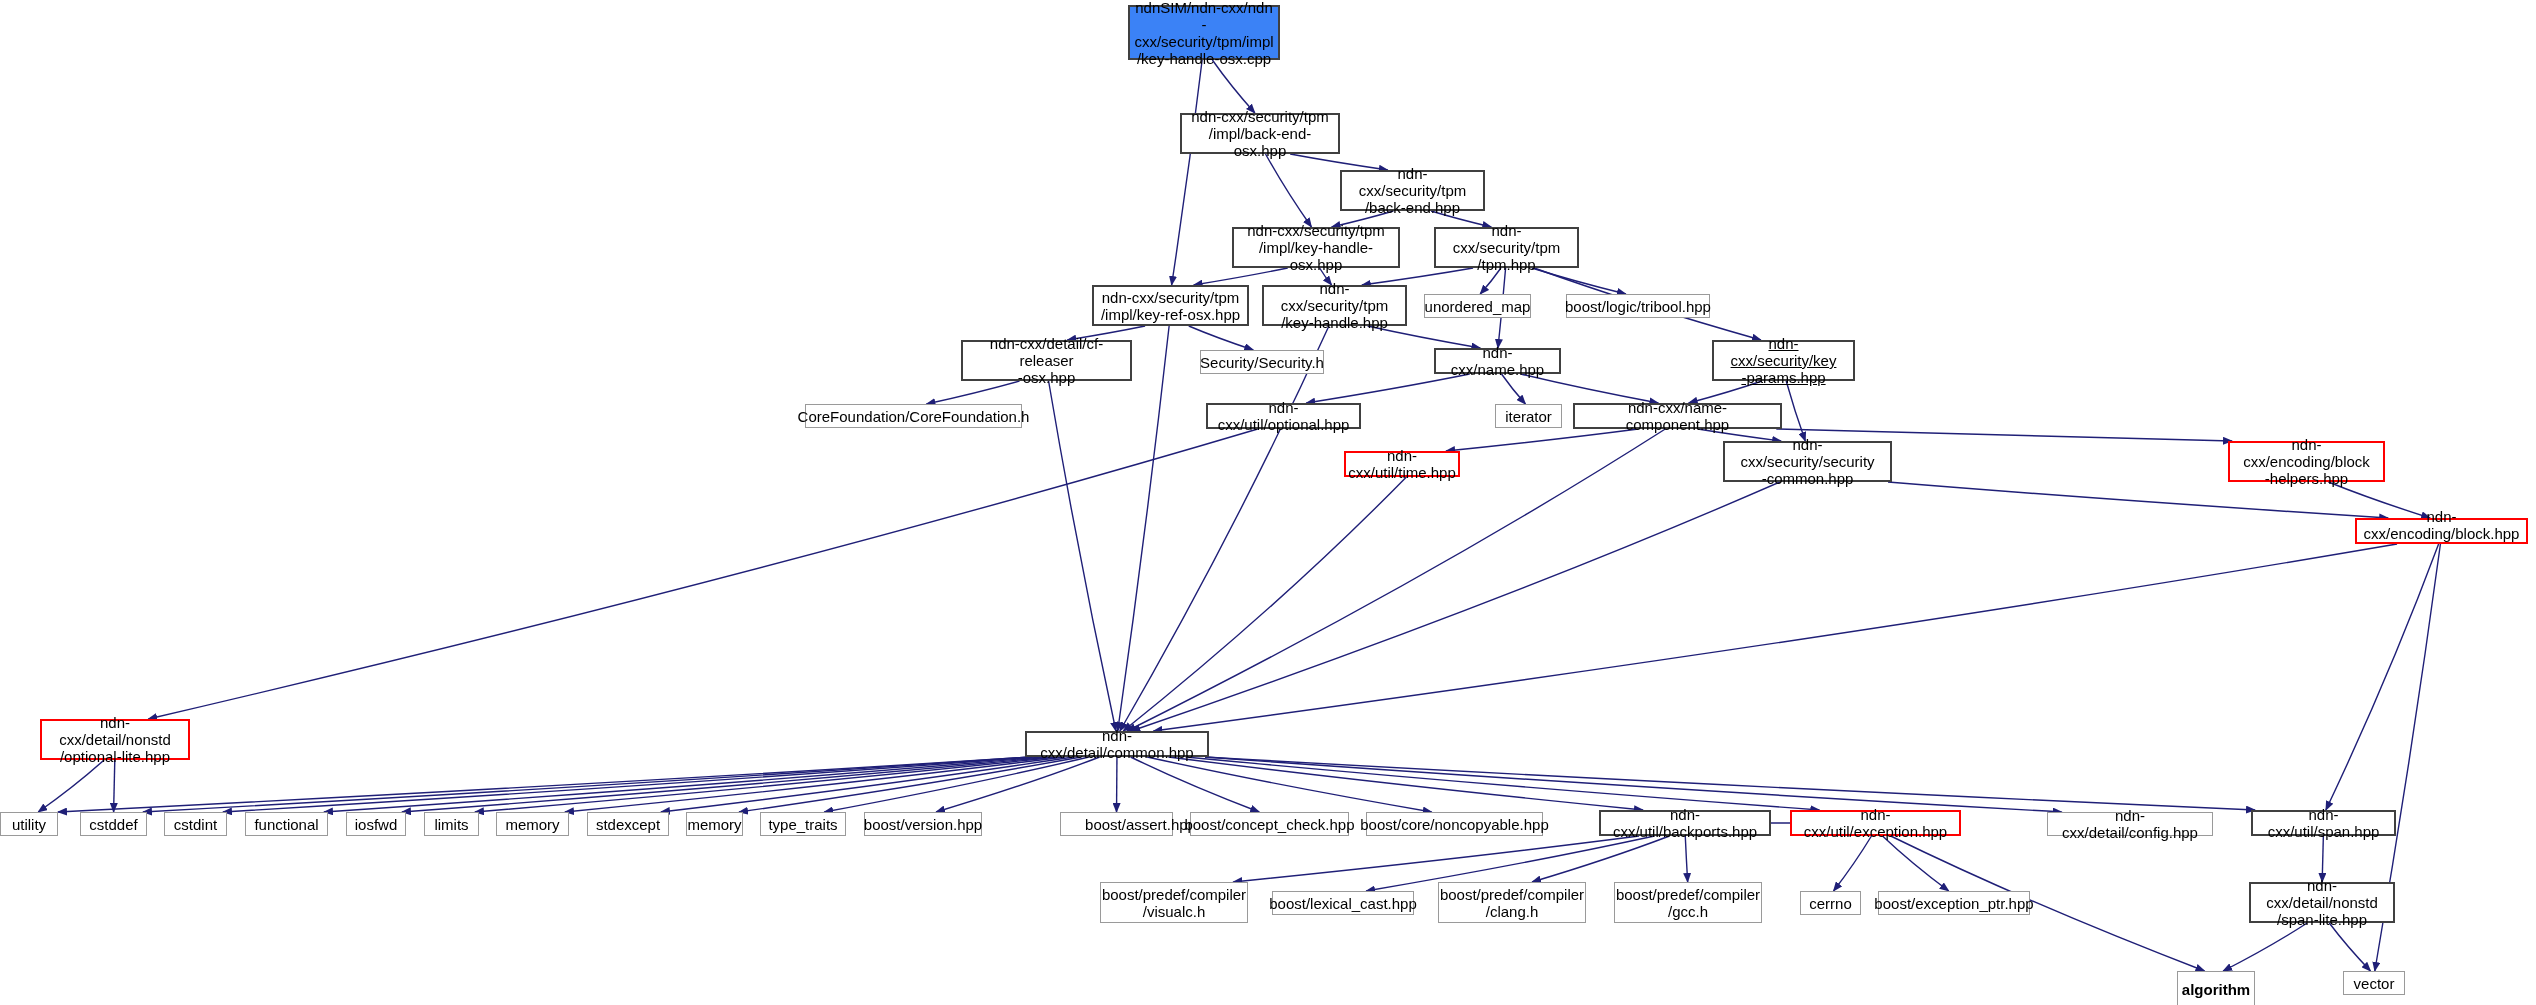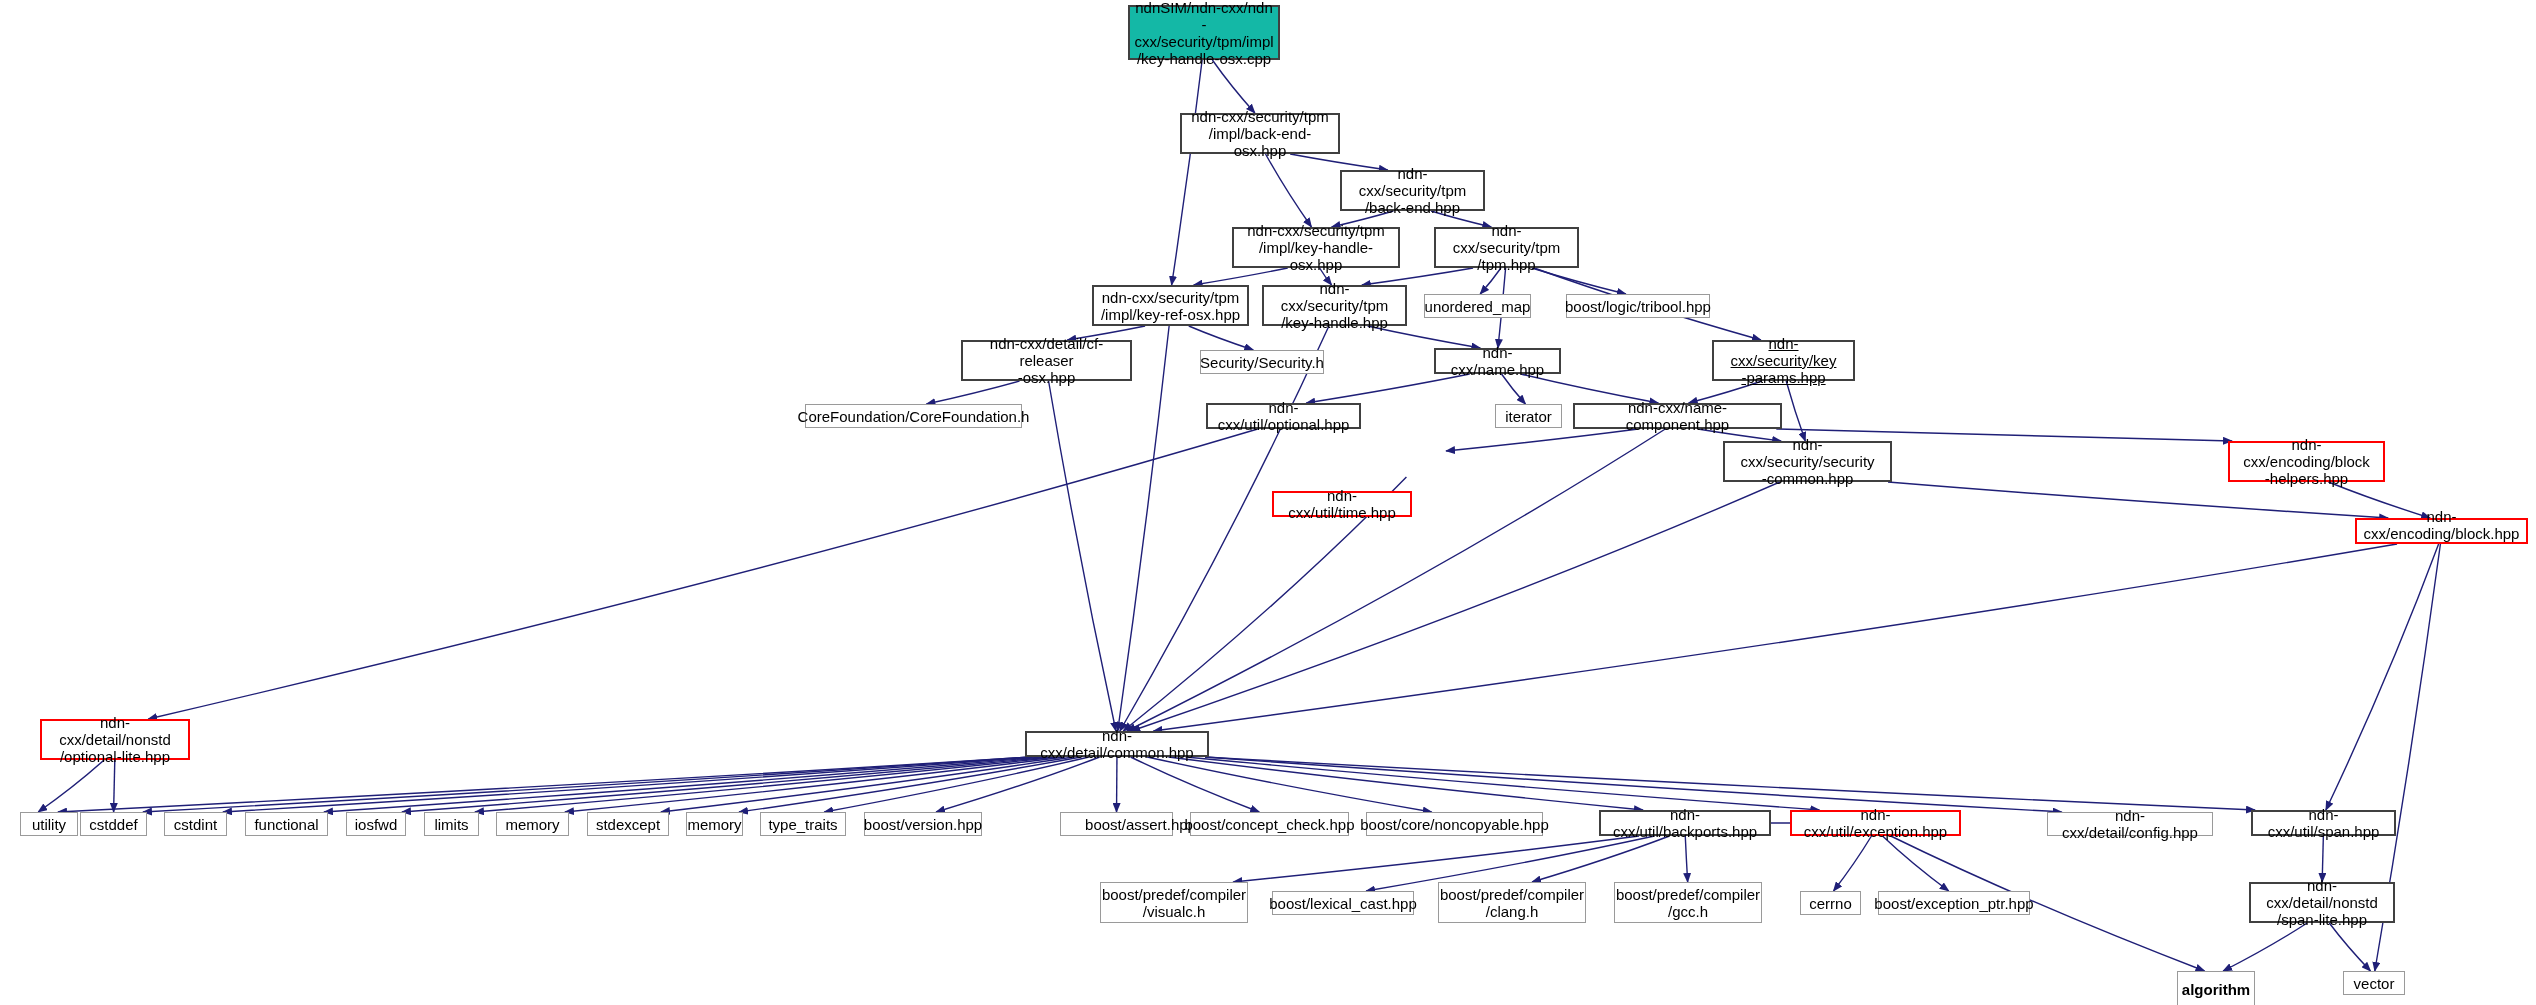--- a/index.html
+++ b/index.html
@@ -41,21 +41,21 @@
     z-index: 5;
   }
   .gnode.strong {
     border: 2px solid #404040;
   }
   .gnode.red {
     border: 2px solid #ff0000;
   }
   .gnode.root {
     border: 2px solid #404040;
-    background: #14b8a6;
+    background: #3b82f6;
   }
   .gnode span {
     display: block;
     padding: 0 4px;
   }
 </style>
 </head>
 <body>
 
 <div id="graph-canvas">
@@ -157,30 +157,30 @@
       <div class="gnode strong" style="left: 961px; top: 340px; width: 171px; height: 41px; text-align: center;"><span>ndn-cxx/detail/cf-releaser
 -osx.hpp</span></div>
       <div class="gnode " style="left: 1200px; top: 350px; width: 124px; height: 24px;"><span>Security/Security.h</span></div>
       <div class="gnode strong" style="left: 1434px; top: 348px; width: 127px; height: 26px;"><span>ndn-cxx/name.hpp</span></div>
       <div class="gnode strong" style="left: 1712px; top: 340px; width: 143px; height: 41px; text-decoration: underline;"><span>ndn-cxx/security/key
 -params.hpp</span></div>
       <div class="gnode " style="left: 805px; top: 404px; width: 217px; height: 24px;"><span>CoreFoundation/CoreFoundation.h</span></div>
       <div class="gnode strong" style="left: 1206px; top: 403px; width: 155px; height: 26px;"><span>ndn-cxx/util/optional.hpp</span></div>
       <div class="gnode " style="left: 1495px; top: 404px; width: 67px; height: 24px;"><span>iterator</span></div>
       <div class="gnode strong" style="left: 1573px; top: 403px; width: 209px; height: 26px;"><span>ndn-cxx/name-component.hpp</span></div>
-      <div class="gnode red" style="left: 1272px; top: 451px; width: 140px; height: 26px; margin-top: 40px;"><span>ndn-cxx/util/time.hpp</span></div>
+      <div class="gnode red" style="left: 1344px; top: 451px; width: 116px; height: 26px;"><span>ndn-cxx/util/time.hpp</span></div>
       <div class="gnode strong" style="left: 1723px; top: 441px; width: 169px; height: 41px;"><span>ndn-cxx/security/security
 -common.hpp</span></div>
       <div class="gnode red" style="left: 2228px; top: 441px; width: 157px; height: 41px;"><span>ndn-cxx/encoding/block
 -helpers.hpp</span></div>
       <div class="gnode red" style="left: 2355px; top: 518px; width: 173px; height: 26px; align-items: flex-end;"><span>ndn-cxx/encoding/block.hpp</span></div>
       <div class="gnode red" style="left: 40px; top: 719px; width: 150px; height: 41px;"><span>ndn-cxx/detail/nonstd
 /optional-lite.hpp</span></div>
       <div class="gnode strong" style="left: 1025px; top: 731px; width: 184px; height: 26px;"><span>ndn-cxx/detail/common.hpp</span></div>
-      <div class="gnode " style="left: 20px; top: 812px; width: 58px; height: 24px;"><span>utility</span></div>
+      <div class="gnode " style="left: 0; top: 812px; width: 58px; height: 24px;"><span>utility</span></div>
       <div class="gnode " style="left: 80px; top: 812px; width: 67px; height: 24px;"><span>cstddef</span></div>
       <div class="gnode " style="left: 164px; top: 812px; width: 63px; height: 24px;"><span>cstdint</span></div>
       <div class="gnode " style="left: 245px; top: 812px; width: 83px; height: 24px;"><span>functional</span></div>
       <div class="gnode " style="left: 346px; top: 812px; width: 60px; height: 24px;"><span>iosfwd</span></div>
       <div class="gnode " style="left: 424px; top: 812px; width: 55px; height: 24px;"><span>limits</span></div>
       <div class="gnode " style="left: 496px; top: 812px; width: 73px; height: 24px;"><span>memory</span></div>
       <div class="gnode " style="left: 587px; top: 812px; width: 82px; height: 24px;"><span>stdexcept</span></div>
       <div class="gnode " style="left: 686px; top: 812px; width: 57px; height: 24px;"><span>memory</span></div>
       <div class="gnode " style="left: 760px; top: 812px; width: 86px; height: 24px;"><span>type_traits</span></div>
       <div class="gnode " style="left: 864px; top: 812px; width: 118px; height: 24px;"><span>boost/version.hpp</span></div>

